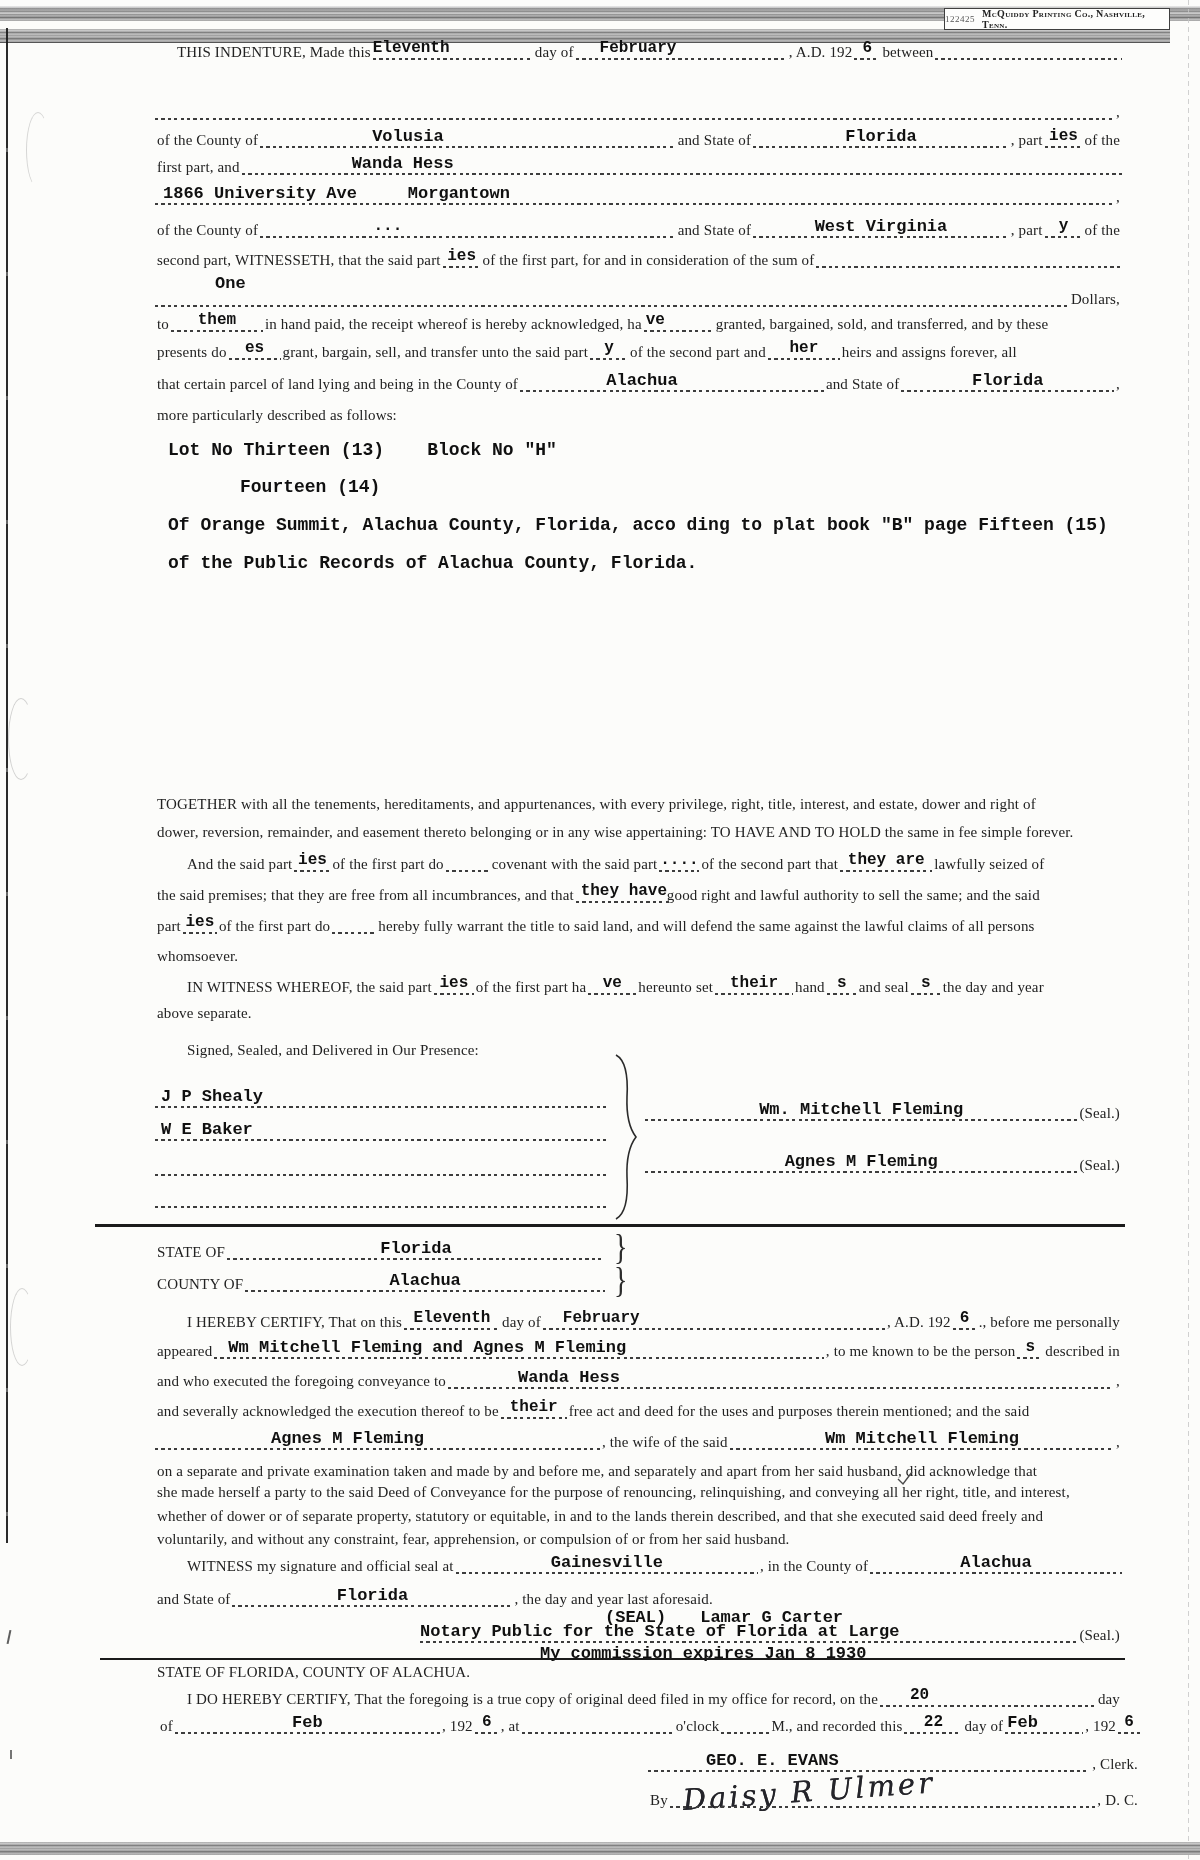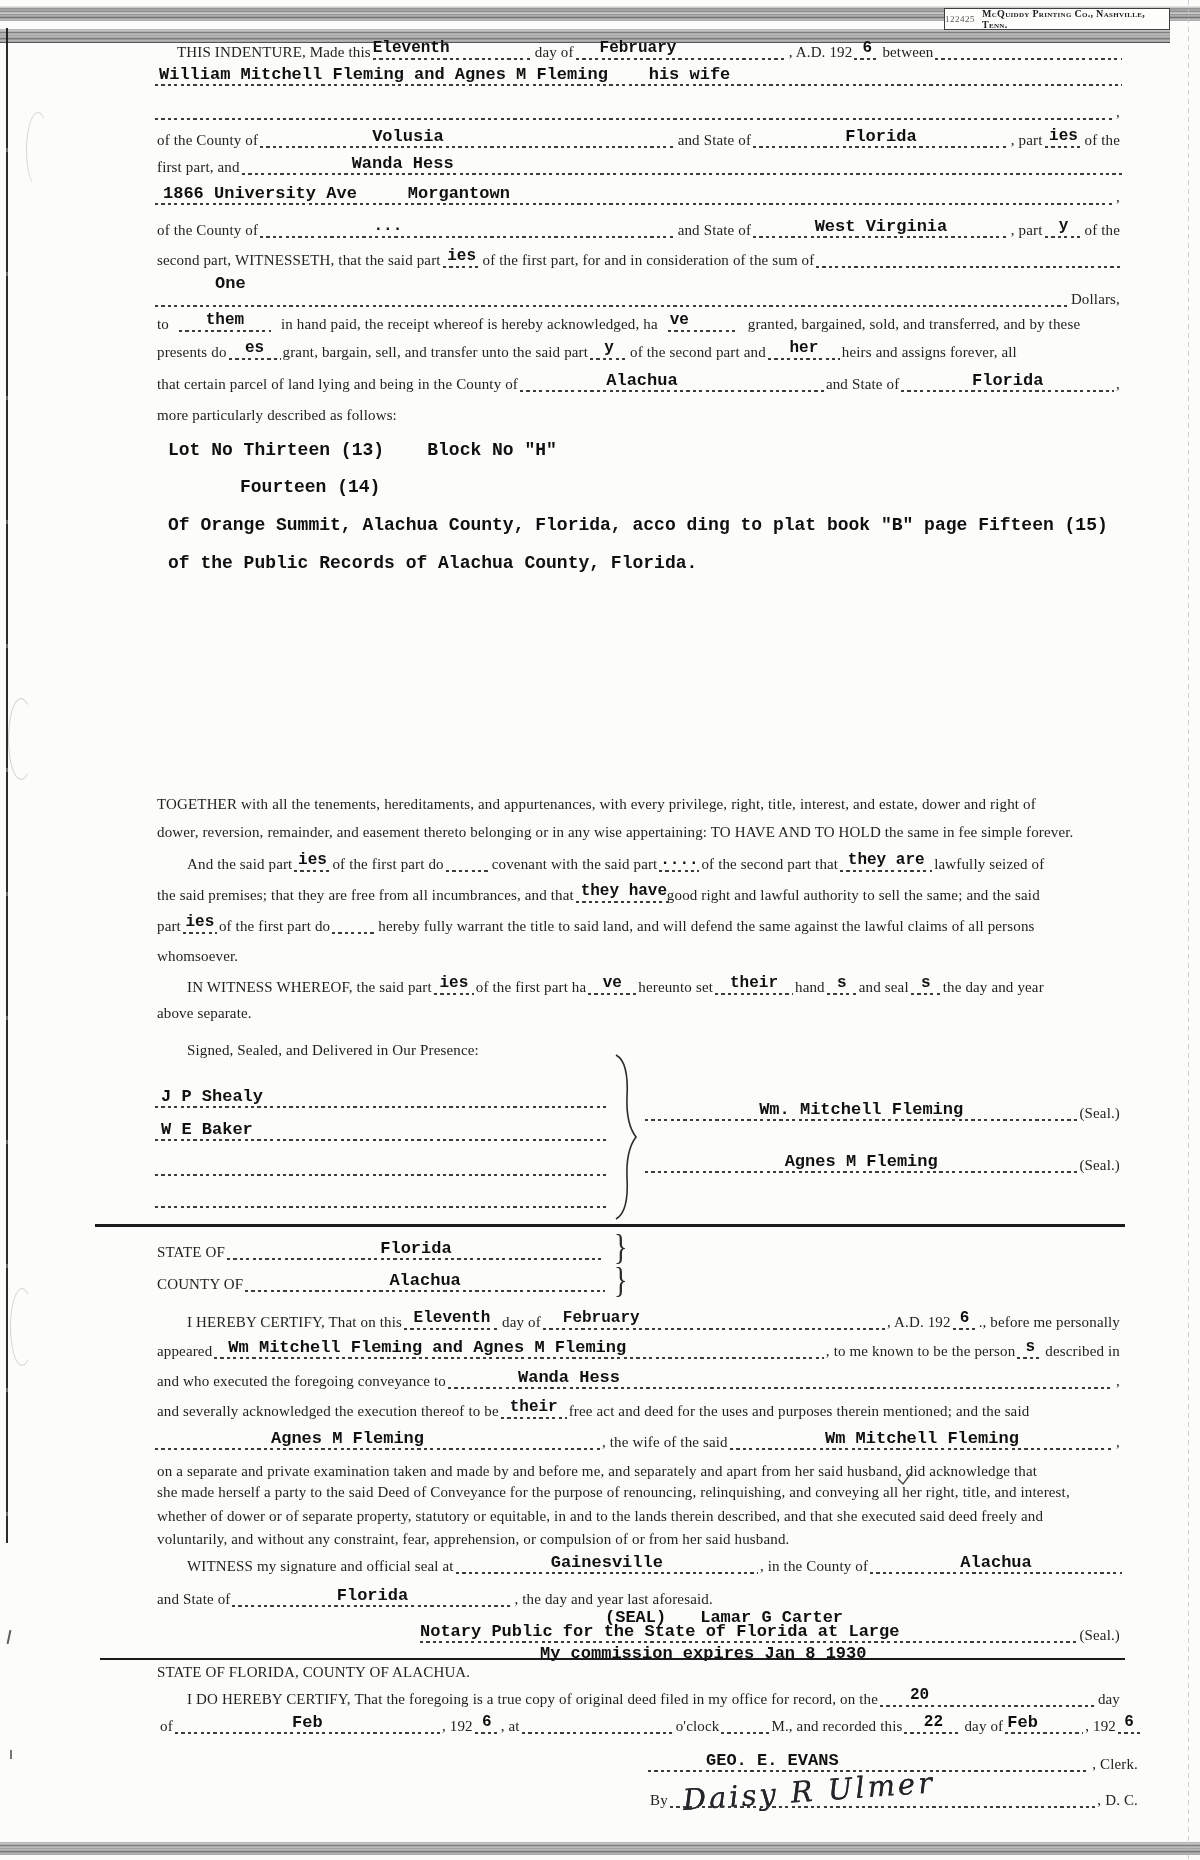--- a/index.html
+++ b/index.html
@@ -69,25 +69,20 @@
         <span class="t" style="padding-left:24px;">February</span>
       </span>
     <span class="p">, A.D. 192</span>
     <span class="blank" style="flex:0 0 26px;">
         <span class="t">6</span>
       </span>
     <span class="p">between</span>
     <span class="blank" style="flex:1.3 1 120px;"></span>
   </div>
 
-  <div class="line" style="top:66px;left:155px;right:78px;">
-    <span class="blank tl">
-        <span class="t t-lg" style="padding-left:4px;">William Mitchell Fleming and Agnes M Fleming    his wife</span>
-      </span>
-  </div>
 
   <div class="line" style="top:100px;left:155px;right:78px;">
     <span class="blank"></span>
     <span class="p">,</span>
   </div>
 
   <div class="line" style="top:128px;left:155px;right:78px;">
     <span class="p">of the County of</span>
     <span class="blank" style="flex:2.6;">
         <span class="t t-lg" style="padding-right:120px;">Volusia</span>
@@ -141,21 +136,21 @@
     <span class="p">of the first part, for and in consideration of the sum of</span>
     <span class="blank" style="flex:1;"></span>
   </div>
 
   <span class="t t-lg abs-t" style="left:215px;top:274px;">One</span>
   <div class="line" style="top:287px;left:155px;right:78px;">
     <span class="blank"></span>
     <span class="p">Dollars,</span>
   </div>
 
-  <div class="line" style="top:312px;left:155px;right:78px;gap:8px;">
+  <div class="line" style="top:312px;left:155px;right:78px;">
     <span class="p">to</span>
     <span class="blank" style="flex:0 0 92px;">
         <span class="t">them</span>
       </span>
     <span class="p">in hand paid, the receipt whereof is hereby acknowledged, ha</span>
     <span class="blank tl" style="flex:0 0 70px;">
         <span class="t" style="padding-left:2px;">ve</span>
       </span>
     <span class="p">granted, bargained, sold, and transferred, and by these</span>
   </div>

